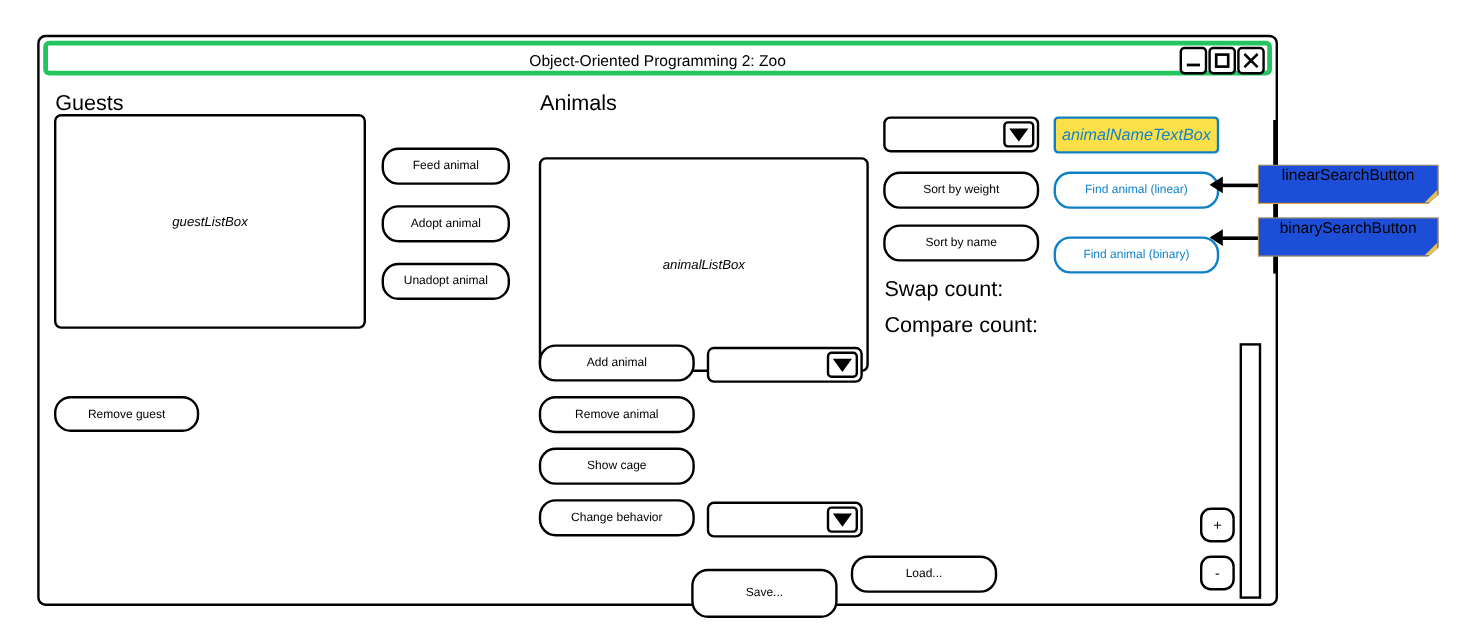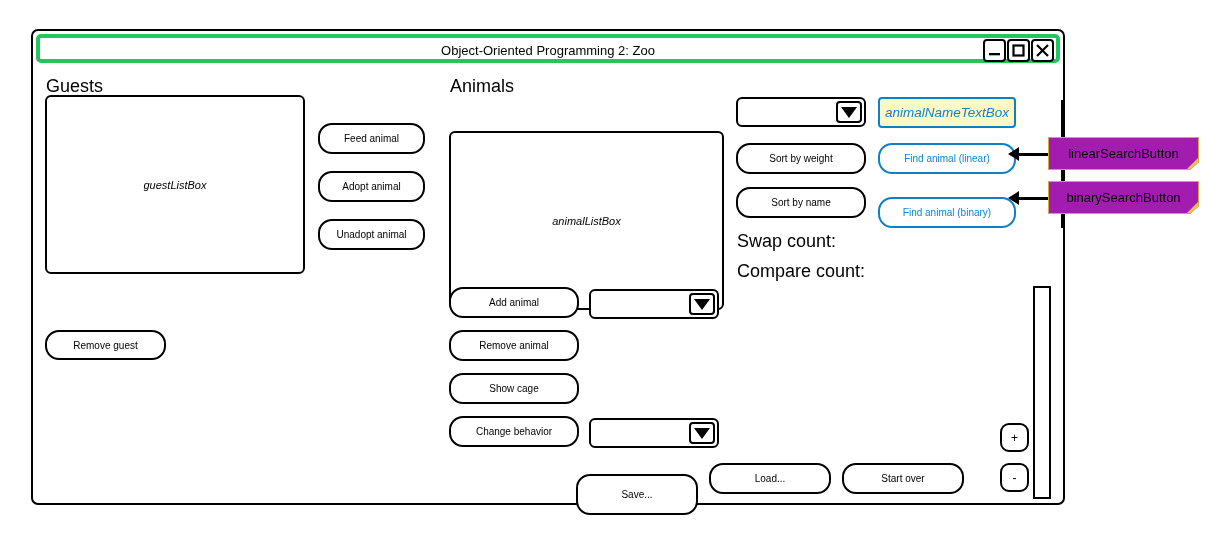--- a/index.html
+++ b/index.html
@@ -109,21 +109,21 @@
     border-color: #0f7fc6;
     color: #1383cc;
   }
 
   
   .textbox {
     position: absolute;
     border: 2px solid #0f7fc6;
     border-radius: 4px;
     box-sizing: border-box;
-    background: #fef9c3;
+    background: #fde047;
     display: flex;
     align-items: center;
     justify-content: center;
     font-style: italic;
     font-size: 13.5px;
     color: #1383cc;
     white-space: nowrap;
   }
 
   
@@ -171,27 +171,26 @@
     display: flex;
     align-items: center;
     justify-content: center;
     font-size: 12px;
     color: #000;
   }
 
   
   .note {
     position: absolute;
-    background: #a21caf;
+    background: #1d4ed8;
     border: 1.5px solid #d6a93a;
     box-sizing: border-box;
     font-size: 13px;
     color: #000;
     display: flex;
-    align-items: center;
     justify-content: center;
     white-space: nowrap;
     
     clip-path: polygon(0 0, 100% 0, 100% 76%, 94% 100%, 0 100%);
   }
   .note-fold {
     position: absolute;
     right: 0;
     bottom: 0;
     width: 11px;
@@ -287,21 +286,20 @@
   <button class="btn" style="left:703px; top:156px; width:130px; height:31px;">Sort by name</button>
 
   <button class="btn blue" style="left:845px; top:112px; width:138px; height:31px;">Find animal (linear)</button>
   <button class="btn blue" style="left:845px; top:166px; width:138px; height:31px;">Find animal (binary)</button>
 
   <div class="label" style="left:704px; top:200px;">Swap count:</div>
   <div class="label" style="left:704px; top:230px;">Compare count:</div>
 
   <button class="btn" style="left:543px; top:432px; width:122px; height:41px;margin-top:11px;">Save...</button>
   <button class="btn" style="left:676px; top:432px; width:122px; height:31px;">Load...</button>
-  <button class="btn" style="left:809px; top:432px; width:122px; height:31px;">Start over</button>
 
   <div class="slider-track" style="left:1000px; top:255px; width:18px; height:213px;"></div>
 
   <div class="sq-btn" style="left:967px; top:392px; width:29px; height:29px;">
     <span>+</span>
   </div>
   <div class="sq-btn" style="left:967px; top:432px; width:29px; height:29px;">
     <span>-</span>
   </div>
 

